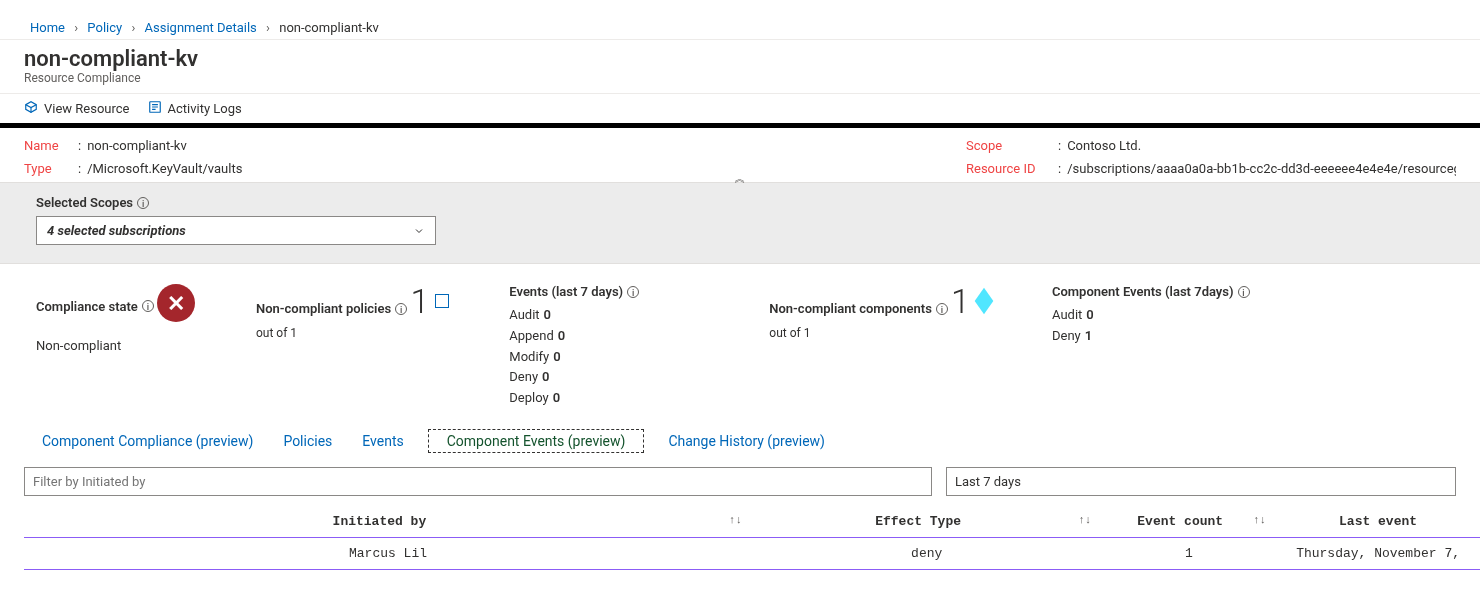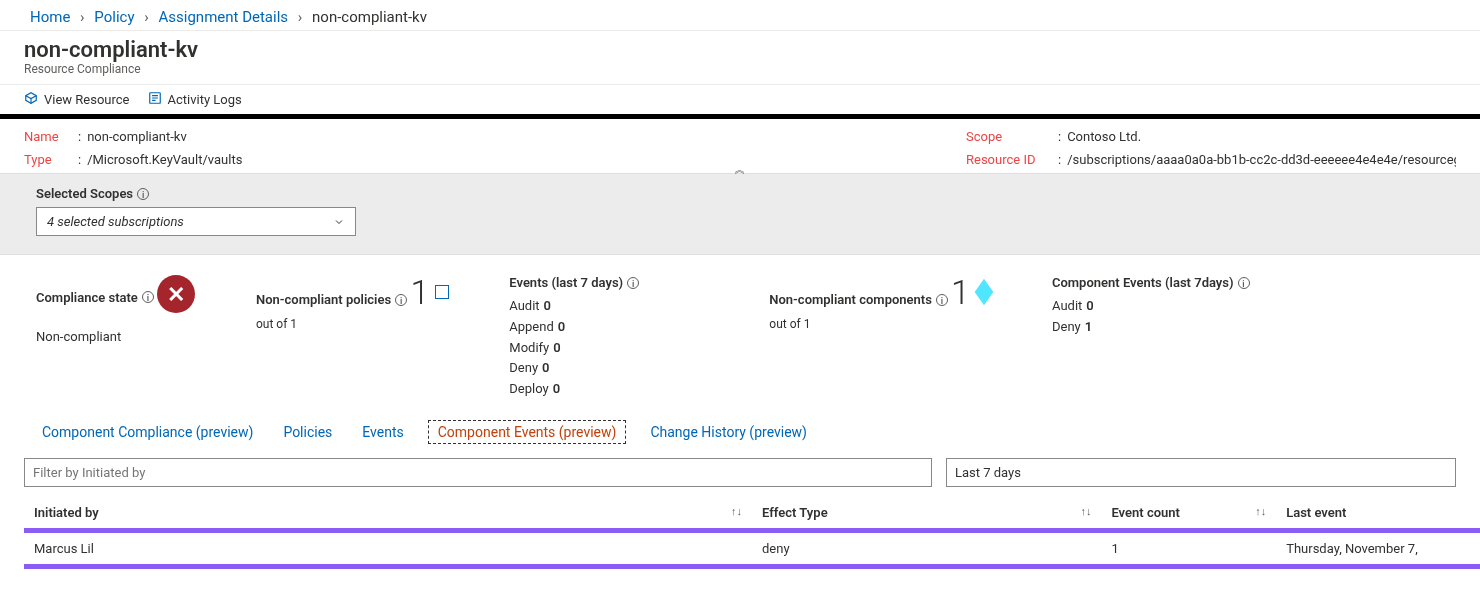--- a/index.html
+++ b/index.html
@@ -8,22 +8,22 @@
     font-family: "Segoe UI", -apple-system, BlinkMacSystemFont, Roboto, sans-serif;
     font-size: 13px;
     color: #323130;
     background: #fff;
     width: 1480px;
   }
   a { color: #0067b8; text-decoration: none; cursor: pointer; }
 
   
   .breadcrumb {
-    padding: 8px 12px 4px 30px;
-    font-size: 15px;
+    padding: 20px 12px 4px 30px;
+    font-size: 13px;
     color: #605e5c;
     border-bottom: 1px solid #edebe9;
     background: #fff;
   }
   .breadcrumb .chev { color: #605e5c; margin: 0 6px; }
   .breadcrumb .current { color: #323130; }
 
   
   .title-block { padding: 6px 0 8px 24px; }
   .title-block h1 { margin: 0; font-size: 22px; font-weight: 600; }
@@ -95,26 +95,27 @@
     border-radius: 50%;
     font-size: 9px;
     line-height: 12px;
     text-align: center;
     color: #605e5c;
   }
   .scopes-dd {
     border: 1px solid #8a8886;
     background: #fff;
     padding: 6px 10px;
-    width: 320px;
+    width: 400px;
     display: flex;
     justify-content: space-between;
     align-items: center;
     font-style: italic;
     cursor: pointer;
+    font-weight: bold;
   }
 
   
   .stats {
     display: flex;
     gap: 60px;
     padding: 20px 36px 14px 36px;
     align-items: flex-start;
   }
   .stat-block { min-width: 160px; }
@@ -165,23 +166,23 @@
   
   .tabs {
     display: flex;
     gap: 18px;
     padding: 6px 36px 0 36px;
     font-size: 14px;
     margin-bottom: 14px;
   }
   .tab { color: #0067b8; cursor: pointer; padding: 4px 6px; }
   .tab.active {
-    color: #c2410c;
+    color: #14532d;
     border: 1px dashed #323130;
-    padding: 3px 9px;
+    padding: 3px 18px;
   }
 
   
   .filter-row {
     display: flex;
     gap: 14px;
     padding: 0 24px;
     margin-bottom: 10px;
   }
   .filter-input {
@@ -198,24 +199,25 @@
     font-size: 13px;
     display: flex;
     justify-content: space-between;
     align-items: center;
     cursor: pointer;
   }
 
   
   .tbl { width: calc(100% - 24px); margin-left: 24px; border-collapse: collapse; font-size: 13px; }
   .tbl th, .tbl td {
-    text-align: left;
+    text-align: center;
     padding: 8px 10px;
-    border-bottom: 5px solid #8b5cf6;
+    border-bottom: 1px solid #8b5cf6;
     font-weight: 400;
+    font-family: Liberation Mono, monospace;
   }
   .tbl th { font-weight: 600; }
   .sort-icon { color: #605e5c; font-size: 11px; margin-left: 4px; float: right; }
 
   .chev-down-svg { width: 12px; height: 12px; }
 </style>
 </head>
 <body>
 
 <div class="breadcrumb">

